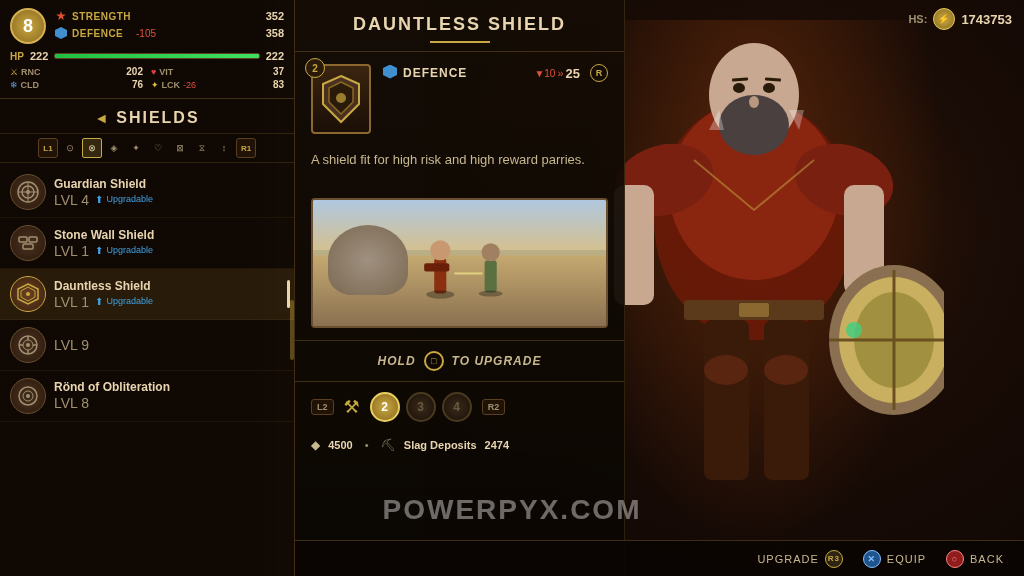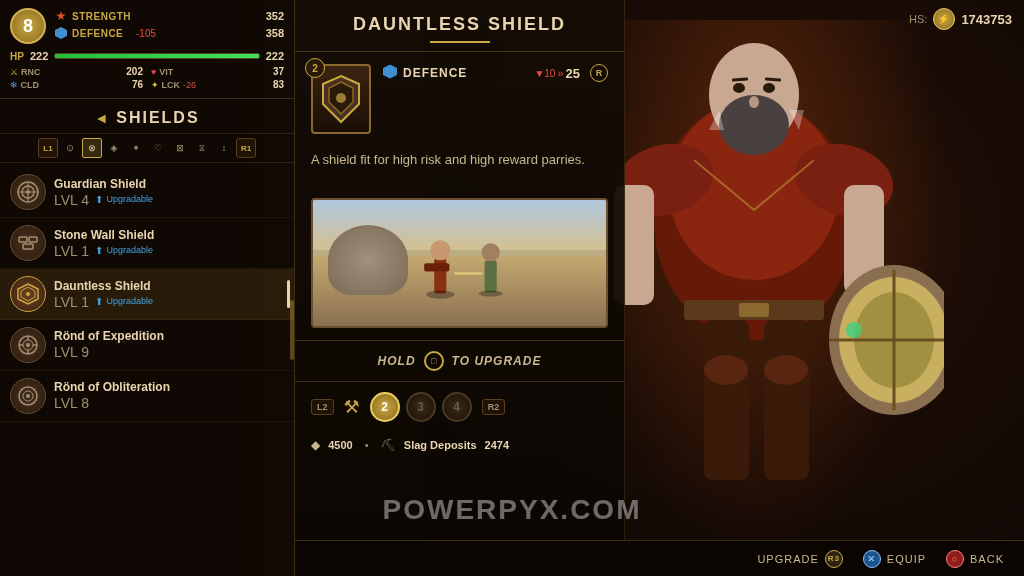--- a/index.html
+++ b/index.html
@@ -581,21 +581,21 @@
       top: 8px; right: 12px;
       display: flex;
       align-items: center;
       gap: 6px;
       z-index: 20;
     }
 
     .hs-label {
       font-size: 11px;
       color: #a09070;
-      font-weight: normal;
+      font-weight: bold;
     }
 
     .hs-icon {
       width: 22px; height: 22px;
       background: radial-gradient(circle, #c8a840, #8a6820);
       border-radius: 50%;
       border: 1px solid #e8d060;
       display: flex; align-items: center; justify-content: center;
       font-size: 9px;
     }
@@ -851,21 +851,20 @@
           <circle cx="12" cy="12" r="9" fill="none" stroke="#a09070" stroke-width="1.5"></circle>
           <circle cx="12" cy="12" r="5" fill="none" stroke="#a09070" stroke-width="1"></circle>
           <circle cx="12" cy="12" r="2" fill="#a09070"></circle>
           <line x1="12" y1="3" x2="12" y2="7" stroke="#a09070" stroke-width="1.5"></line>
           <line x1="12" y1="17" x2="12" y2="21" stroke="#a09070" stroke-width="1.5"></line>
           <line x1="3" y1="12" x2="7" y2="12" stroke="#a09070" stroke-width="1.5"></line>
           <line x1="17" y1="12" x2="21" y2="12" stroke="#a09070" stroke-width="1.5"></line>
         </svg>
       </div>
       <div class="shield-info">
-        <div class="shield-name">Rönd of Expedition</div>
         <span class="shield-level">LVL 9</span>
       </div>
     </div>
 
     <div class="shield-item">
       <div class="shield-icon">
         <svg width="24" height="24" viewBox="0 0 24 24">
           <circle cx="12" cy="12" r="9" fill="none" stroke="#a09070" stroke-width="1.5"></circle>
           <circle cx="12" cy="12" r="5" fill="#3a2a1a" stroke="#a09070" stroke-width="1"></circle>
           <circle cx="12" cy="12" r="2" fill="#a09070"></circle>

